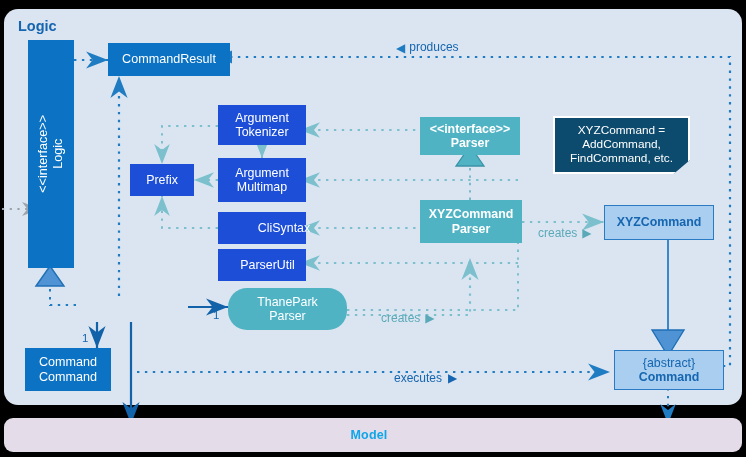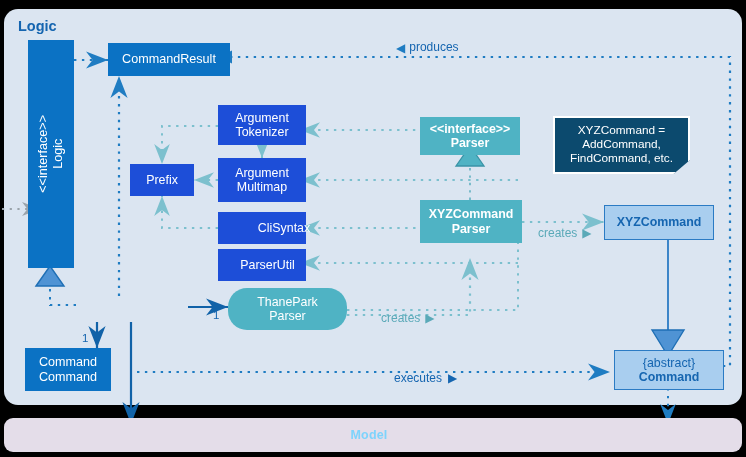--- a/index.html
+++ b/index.html
@@ -7,21 +7,21 @@
        font-family:"Liberation Sans","DejaVu Sans",sans-serif;}
   #stage{position:absolute;left:0;top:0;width:746px;height:408px;}
   #svgroot{position:absolute;left:0;top:0;width:746px;height:457px;}
 
   .panel{position:absolute;box-sizing:border-box;}
   #logic-panel{left:4px;top:9px;width:738px;height:396px;background:#dbe5f1;
       border-radius:14px;}
   #model-panel{left:4px;top:418px;width:738px;height:34px;background:#e4dde9;
       border-radius:9px;}
   #model-label{position:absolute;left:0;top:418px;width:738px;height:34px;
-      display:flex;align-items:center;justify-content:center;color:#7dd3fc;
+      display:flex;align-items:center;justify-content:center;color:#0ea5e9;
       font-size:12.5px;font-weight:bold;letter-spacing:.2px;}
   #logic-title{position:absolute;left:18px;top:18px;color:#1565b0;
       font-size:14.5px;font-weight:bold;}
 
   .node{position:absolute;box-sizing:border-box;display:flex;
       align-items:center;justify-content:center;text-align:center;
       line-height:1.16;}
   .dark{background:#0b72c4;color:#ffffff;font-size:12.6px;}
   .teal{background:#1d4ed8;color:#ffffff;font-size:12.4px;}
   .teal2{background:#4fb3c4;color:#ffffff;font-size:12.4px;font-weight:bold;}

